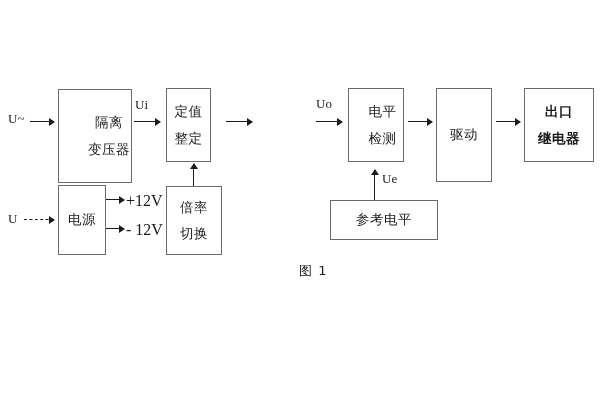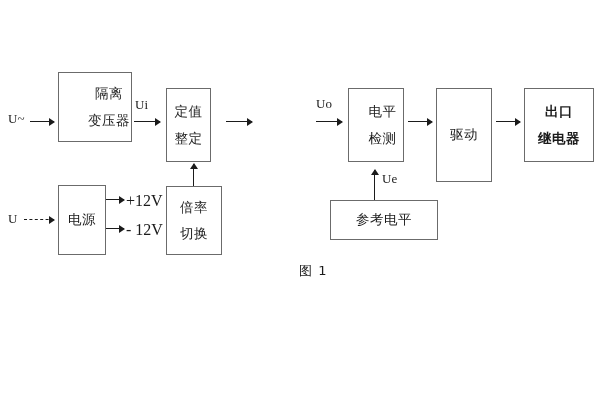--- a/index.html
+++ b/index.html
@@ -100,21 +100,21 @@
   }
 </style>
 </head>
 <body>
 
 <div id="canvas">
 
   <div class="label" style="left:8px; top:112px;">U~</div>
   <div class="arrow-h" style="left:30px; top:121px; width:24px;"></div>
 
-  <div class="box" style="left:58px; top:72px; width:74px; height:70px;padding-left:28px;">
+  <div class="box" style="left:58px; top:89px; width:74px; height:94px;padding-left:28px;">
     <div class="line">隔离</div>
     <div class="line">变压器</div>
   </div>
 
   <div class="label" style="left:135px; top:98px;">Ui</div>
   <div class="arrow-h" style="left:134px; top:121px; width:26px;"></div>
 
   <div class="box" style="left:166px; top:88px; width:45px; height:74px;">
     <div class="line">定值</div>
     <div class="line">整定</div>

